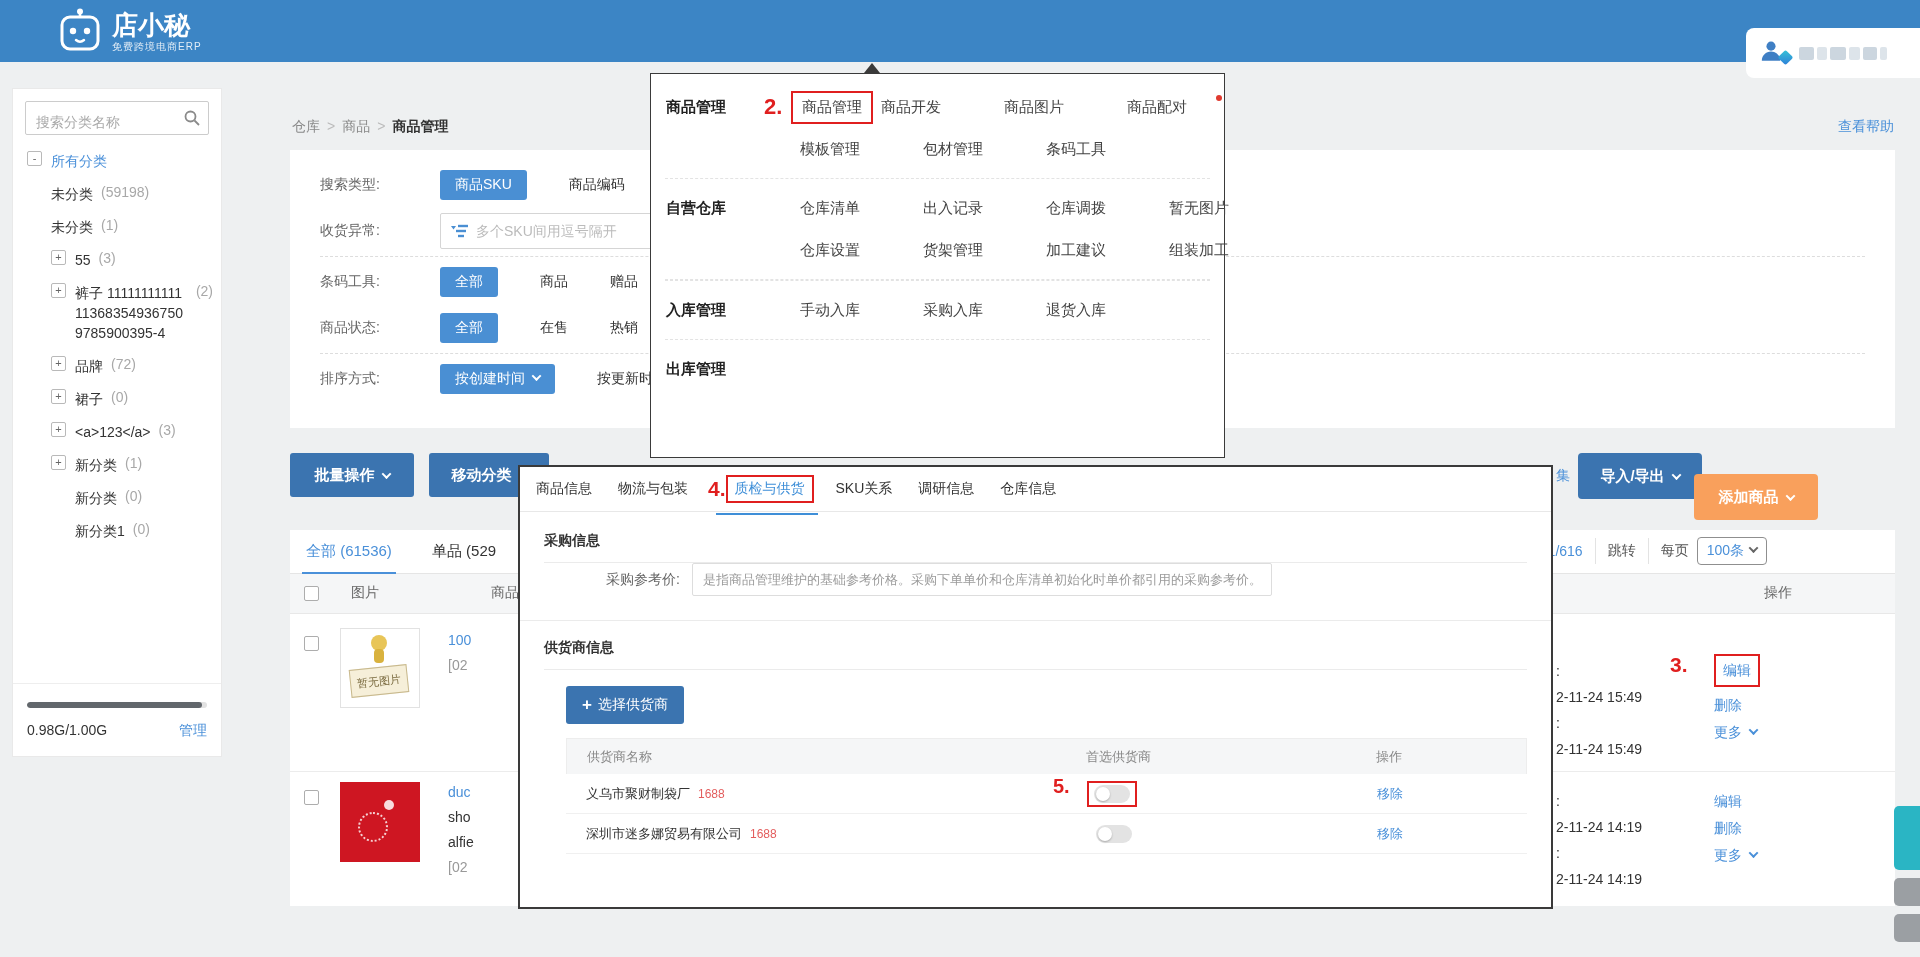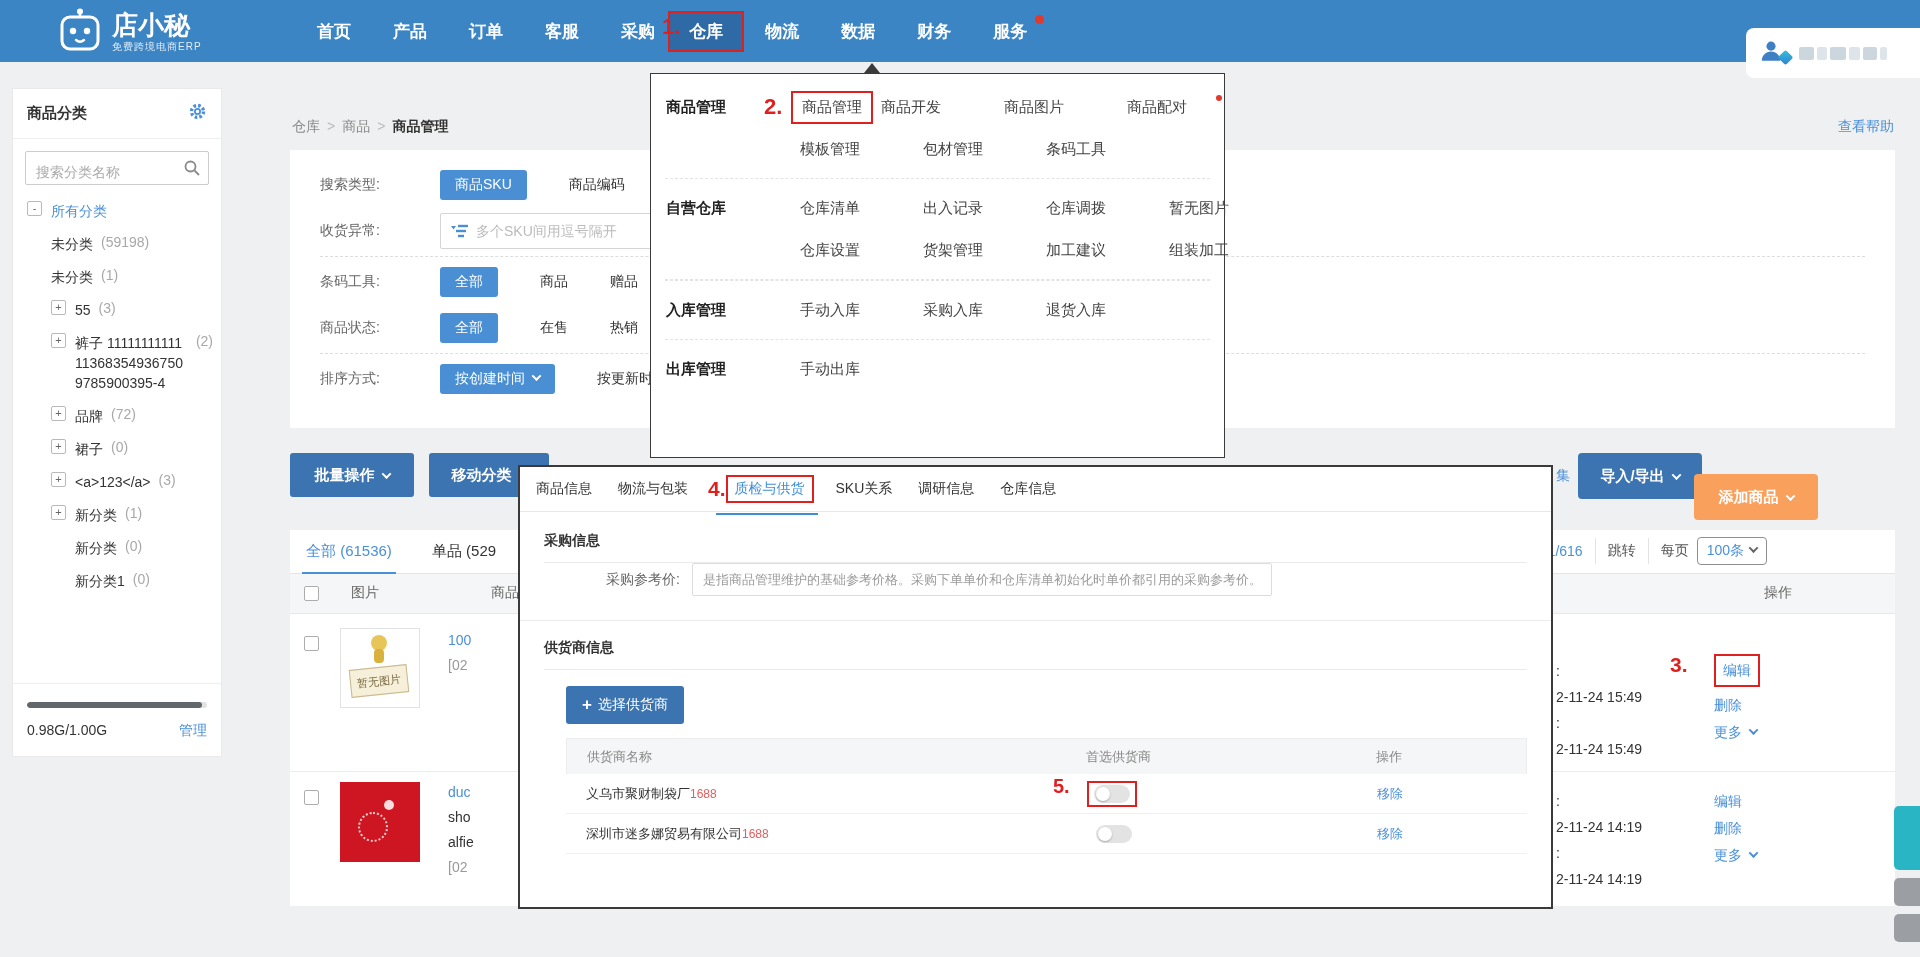--- a/index.html
+++ b/index.html
@@ -129,21 +129,21 @@
   .mprice input::placeholder{color:#9b9b9b}
   .mdiv{border-top:1px solid #ebebeb;margin-top:24px}
   .mselbtn{margin:16px 0 0 46px;display:inline-flex;align-items:center;gap:6px;background:#3b74b0;color:#fff;font-size:14px;padding:9px 16px;border-radius:3px;cursor:pointer}
   .plus-icon::before{content:'+';font-size:17px;font-weight:bold}
   .mtable{margin:14px 24px 0 46px;font-size:13px}
   .mth{display:flex;align-items:center;height:36px;background:#f5f6f7;color:#888;border:1px solid #ededed;border-bottom:none}
   .mtr{display:flex;align-items:center;height:40px;border-bottom:1px solid #f0f0f0}
   .mc1{flex:1;padding-left:20px;display:flex;align-items:center}
   .mc2{width:290px;flex:none;display:flex;align-items:center;position:relative}
   .mc3{width:150px;flex:none}
-  .tag1688{color:#e35d5d;font-size:12px;}
+  .tag1688{color:#e35d5d;font-size:12px;margin-left:8px}
   .toggle{width:36px;height:18px;border-radius:9px;background:#e3e3e3;position:relative;cursor:pointer;flex:none}
   .toggle::after{content:'';position:absolute;left:2px;top:2px;width:14px;height:14px;border-radius:50%;background:#fff;box-shadow:0 1px 2px rgba(0,0,0,.25)}
   .tg-box{display:inline-flex;border:2px solid #e01f1f;padding:2px 5px;position:relative}
   .n5{position:absolute;left:-34px;top:-6px}
 
   
   .floatw{position:absolute;right:0;top:806px;z-index:60;display:flex;flex-direction:column;gap:8px}
   .floatw .fb{width:26px;border-radius:5px 0 0 5px;cursor:pointer}
   .fb-cyan{height:64px;background:#2ab5c4}
   .fb-gray{height:28px;background:#9b9fa3}
@@ -163,33 +163,20 @@
           <circle cx="15" cy="23" r="3.2" fill="#fff"></circle>
           <circle cx="29" cy="23" r="3.2" fill="#fff"></circle>
           <path d="M18 32 q4 3.5 8 0" stroke="#fff" stroke-width="2.5" fill="none" stroke-linecap="round"></path>
         </svg>
       </span>
       <span class="logo-txt">
         <div class="t1">店小秘</div>
         <div class="t2">免费跨境电商ERP</div>
       </span>
     </div>
-    <div class="nav">
-      <span class="nav-item">首页</span>
-      <span class="nav-item">产品</span>
-      <span class="nav-item">订单</span>
-      <span class="nav-item">客服</span>
-      <span class="nav-item">采购</span>
-      <span class="nav-note">1.</span>
-      <span class="nav-item active">仓库</span>
-      <span class="nav-item">物流</span>
-      <span class="nav-item">数据</span>
-      <span class="nav-item">财务</span>
-      <span class="nav-item nav-dot">服务</span>
-    </div>
   </div>
   <div class="userbox">
     <span>
       <svg width="26" height="26" viewBox="0 0 24 24" fill="#3f7fc4">
         <circle cx="12" cy="7.5" r="4.2"></circle>
           <path d="M3.5 21c0-4.7 3.8-8.5 8.5-8.5s8.5 3.8 8.5 8.5z"></path>
       </svg>
     </span>
     <span class="diamond"></span>
     <span class="blurname">
@@ -252,38 +239,24 @@
           <span class="wm-item">手动入库</span>
           <span class="wm-item">采购入库</span>
           <span class="wm-item">退货入库</span>
         </div>
       </div>
     </div>
     <div class="wm-div"></div>
 
     <div class="wm-section">
       <div class="wm-label">出库管理</div>
-      <div class="wm-rows" style="padding-left:42px">
-        <div class="wm-row">
-          <span class="wm-item">手动出库</span>
-        </div>
-      </div>
     </div>
   </div>
 
   <div class="sidebar">
-    <div class="sb-head">
-      <span class="sb-title">商品分类</span>
-      <span>
-        <svg width="19" height="19" viewBox="0 0 19 19">
-          <circle cx="9.5" cy="9.5" r="6" fill="none" stroke="#4a90d9" stroke-width="3.4" stroke-dasharray="2.6 2.1"></circle>
-          <circle cx="9.5" cy="9.5" r="2.6" fill="none" stroke="#4a90d9" stroke-width="1.8"></circle>
-        </svg>
-      </span>
-    </div>
     <div class="sb-search">
       <input placeholder="搜索分类名称" style="">
       <svg width="18" height="18" viewBox="0 0 18 18">
         <circle cx="7.5" cy="7.5" r="5" fill="none" stroke="#8a8a8a" stroke-width="1.8"></circle>
         <line x1="11.5" y1="11.5" x2="16" y2="16" stroke="#8a8a8a" stroke-width="1.8"></line>
       </svg>
     </div>
     <div class="tree">
       <div class="tnode">
         <span class="texp">-</span>

